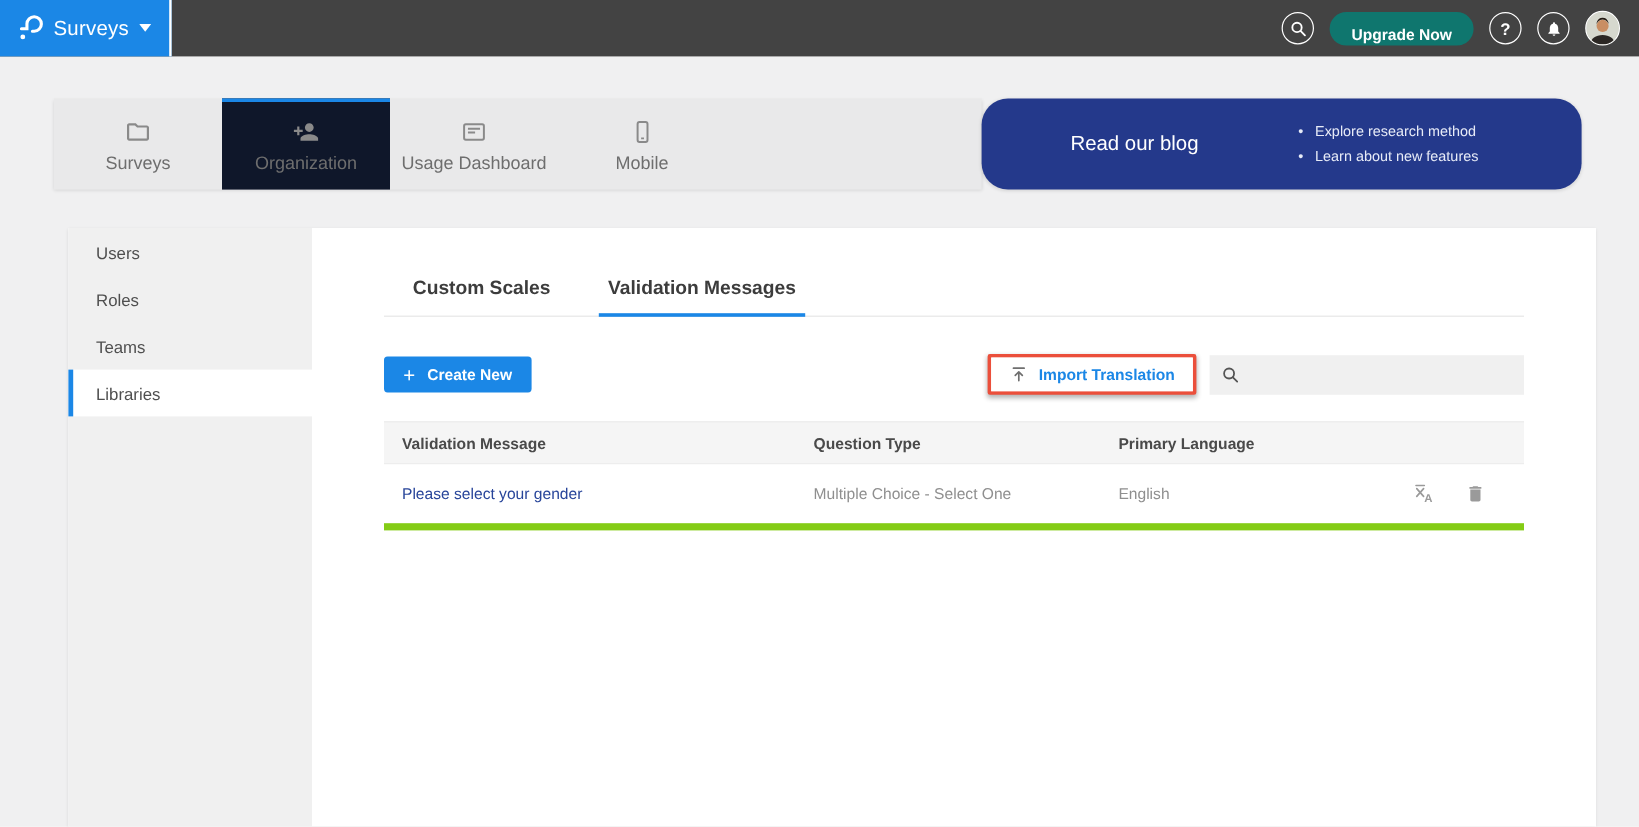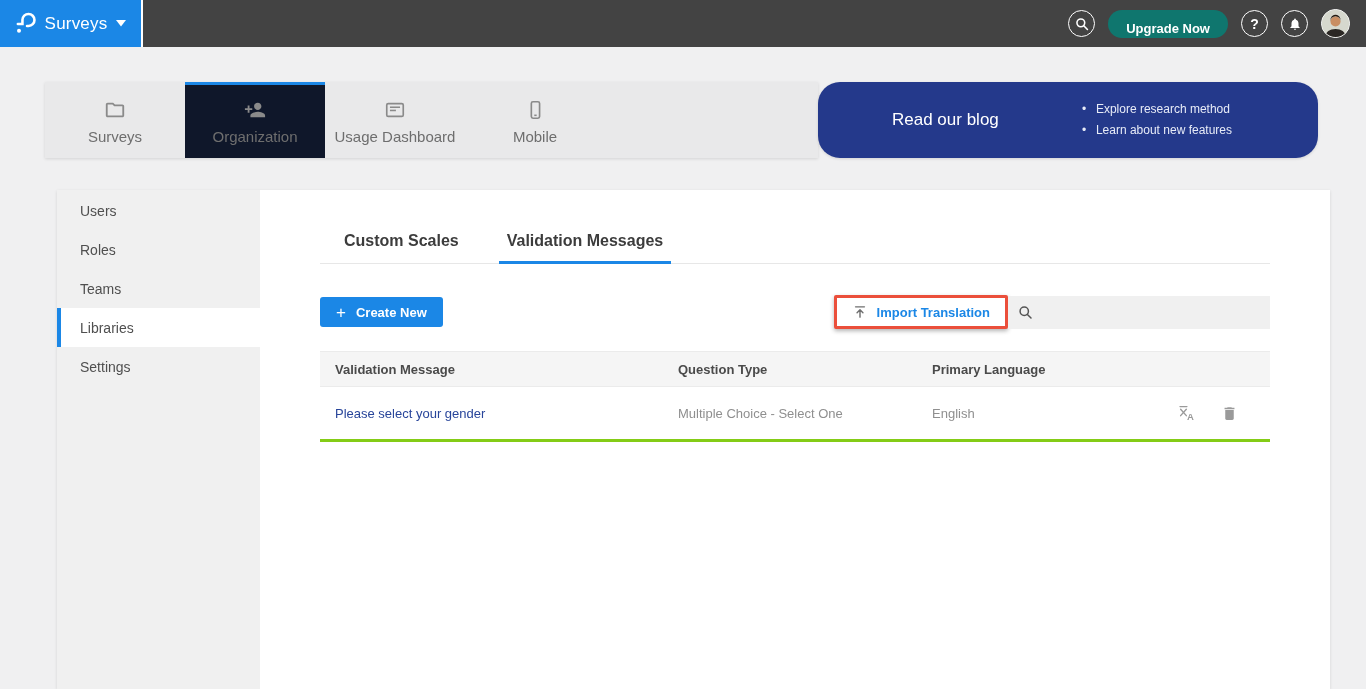--- a/index.html
+++ b/index.html
@@ -36,31 +36,31 @@
 
   .content { flex:1; padding:42px 60px 0 60px; }
 
   .ctabs { display:flex; gap:32px; padding-left:16px; border-bottom:1px solid #e7e7e7; }
   .ctab { font-size:16px; font-weight:600; color:#3c3c3c; padding:0 8px 11px 8px; border-bottom:3px solid transparent; margin-bottom:-1px; cursor:pointer; }
   .ctab.active { border-bottom-color:#1b87e6; }
 
   .toolbar { margin-top:31px; display:flex; align-items:center; justify-content:space-between; }
   .create-btn { height:30px; padding:0 16px; background:#1b87e6; border:none; border-radius:3px; color:#fff; font-size:13px; font-weight:700; font-family:inherit; display:flex; align-items:center; gap:10px; cursor:pointer; }
   .create-plus { font-size:17px; font-weight:400; line-height:1; }
-  .toolbar-right { display:flex; align-items:flex-end; }
+  .toolbar-right { display:flex; align-items:flex-end; gap:11px; }
   .annotation-box { border:3px solid #eb4f3b; border-radius:2px; box-shadow:0 2px 4px rgba(0,0,0,.3); background:#fff; }
   .import-btn { height:28px; padding:0 15px; background:#fff; border:none; color:#1b87e6; font-size:13px; font-weight:600; font-family:inherit; display:flex; align-items:center; gap:9px; cursor:pointer; }
   .searchbox { width:262px; height:33px; background:#f0f0f0; display:flex; align-items:center; padding:0 10px; gap:8px; }
   .searchbox input { flex:1; border:none; background:transparent; outline:none; font-size:13px; color:#444; font-family:inherit; }
 
   .table { margin-top:22px; }
   .trow { display:grid; grid-template-columns:343px 254px 248px 1fr; align-items:center; }
   .thead { background:#f5f5f5; height:36px; border-top:1px solid #ebebeb; border-bottom:1px solid #ebebeb; }
   .thead .cell { font-size:13px; font-weight:700; color:#4a4a4a; padding-left:15px; }
-  .tbody-row { height:55px; border-bottom:3px solid #84cc16; background:#fff; }
+  .tbody-row { height:55px; border-bottom:6px solid #84cc16; background:#fff; }
   .tbody-row .cell { font-size:13px; padding-left:15px; }
   .cell-link { color:#28459a; cursor:pointer; }
   .cell-muted { color:#8f8f8f; }
   .row-actions { display:flex; justify-content:flex-end; align-items:center; gap:25px; padding-right:32px; }
   .icon-btn { background:none; border:none; padding:0; cursor:pointer; }
 </style>
 </head>
 <body>
 
 <div class="topbar">
@@ -155,21 +155,20 @@
   </ul>
 </div>
 
 <div class="main-card">
 
   <div class="sidebar">
     <div class="side-item">Users</div>
     <div class="side-item">Roles</div>
     <div class="side-item">Teams</div>
     <div class="side-item active">Libraries</div>
-    <div class="side-item">Settings</div>
   </div>
 
   <div class="content">
 
     <div class="ctabs">
       <div class="ctab">Custom Scales</div>
       <div class="ctab active">Validation Messages</div>
     </div>
 
     <div class="toolbar">

